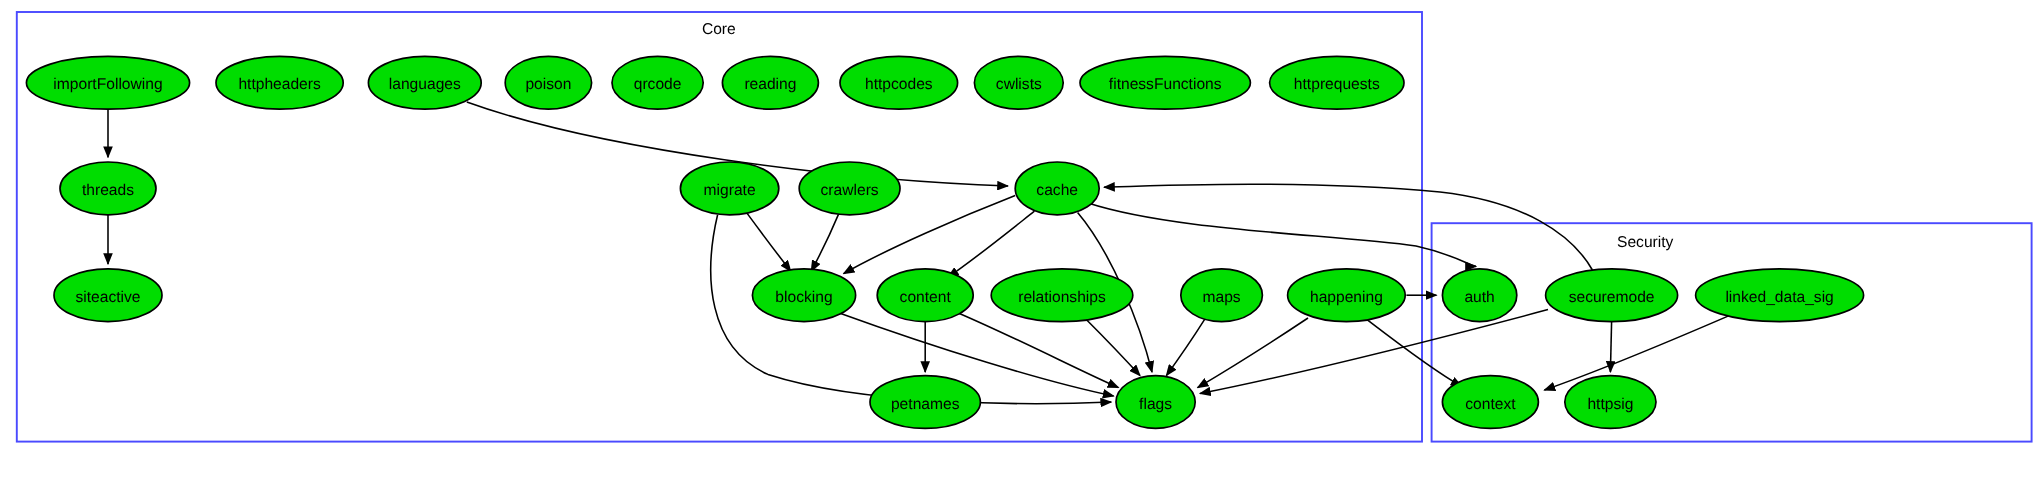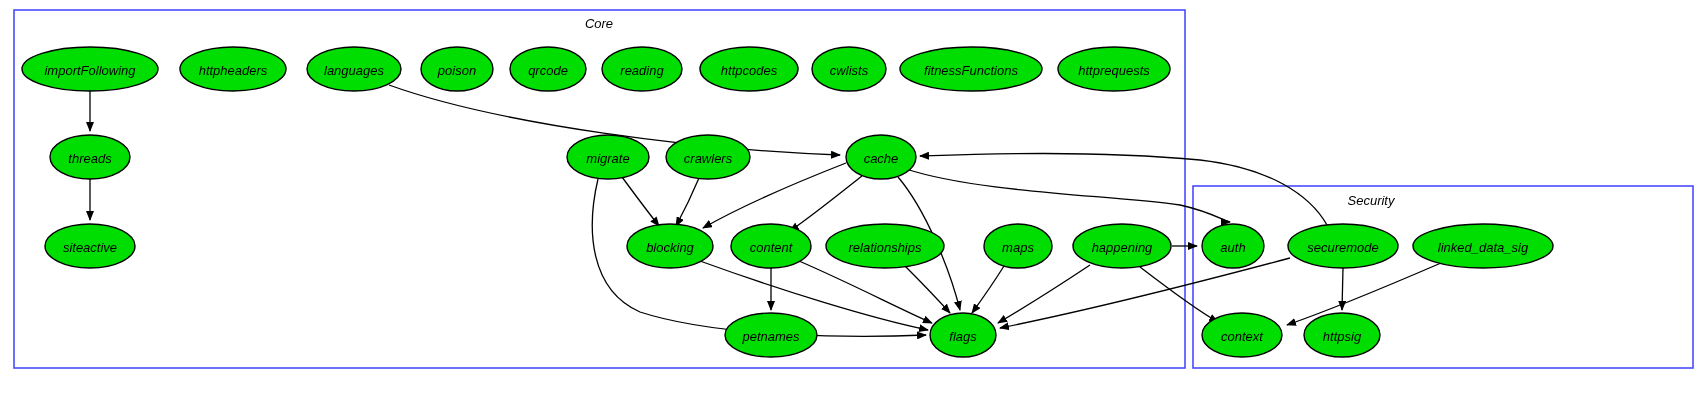--- a/index.html
+++ b/index.html
@@ -10,21 +10,20 @@
   }
   body {
     font-family: "Liberation Sans", "DejaVu Sans", sans-serif;
   }
   #graph-canvas {
     position: relative;
     width: 1701px;
     height: 415px;
     background: #ffffff;
     overflow: hidden;
-    font-style: italic;
   }
   #graph-svg {
     position: absolute;
     left: 0;
     top: 0;
     width: 1701px;
     height: 415px;
   }
   .cluster-box {
     fill: none;

